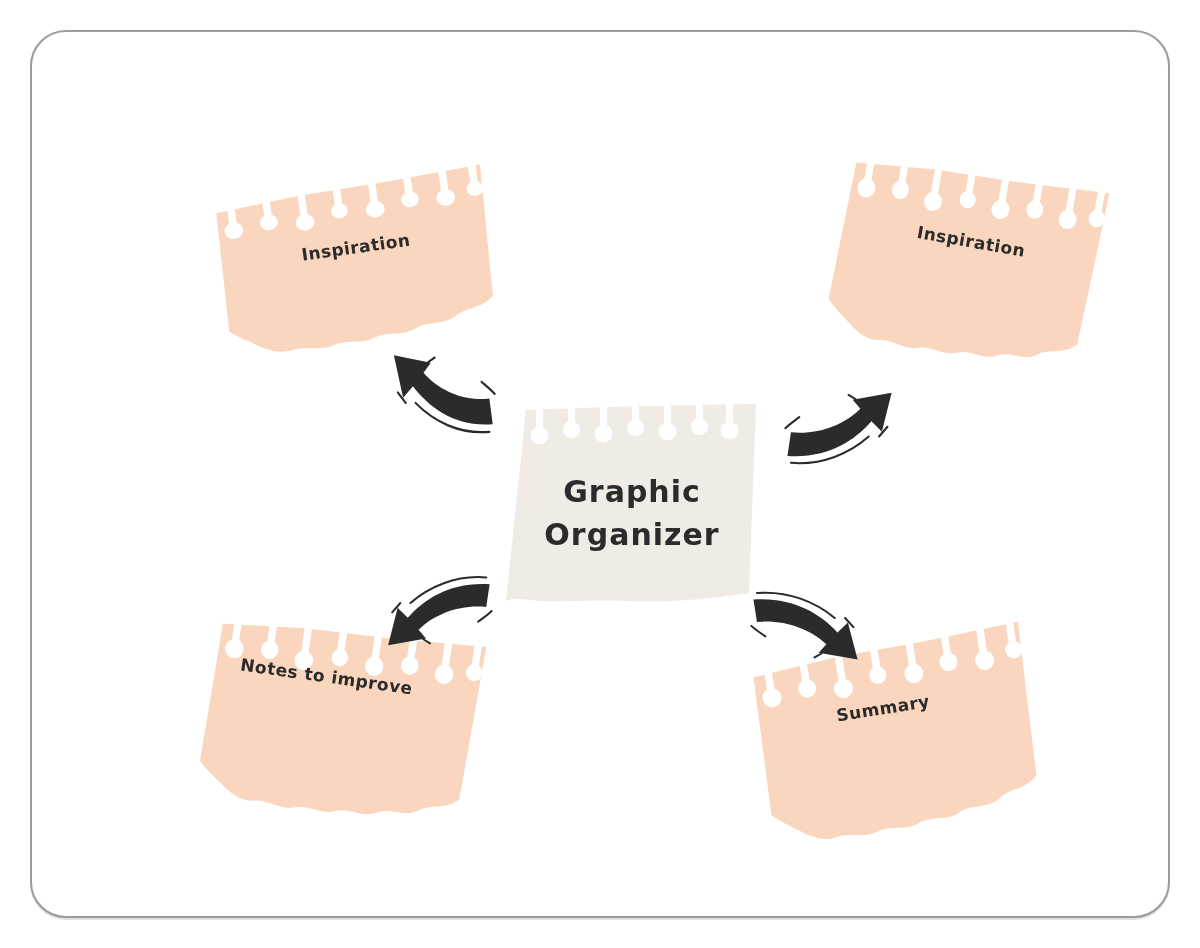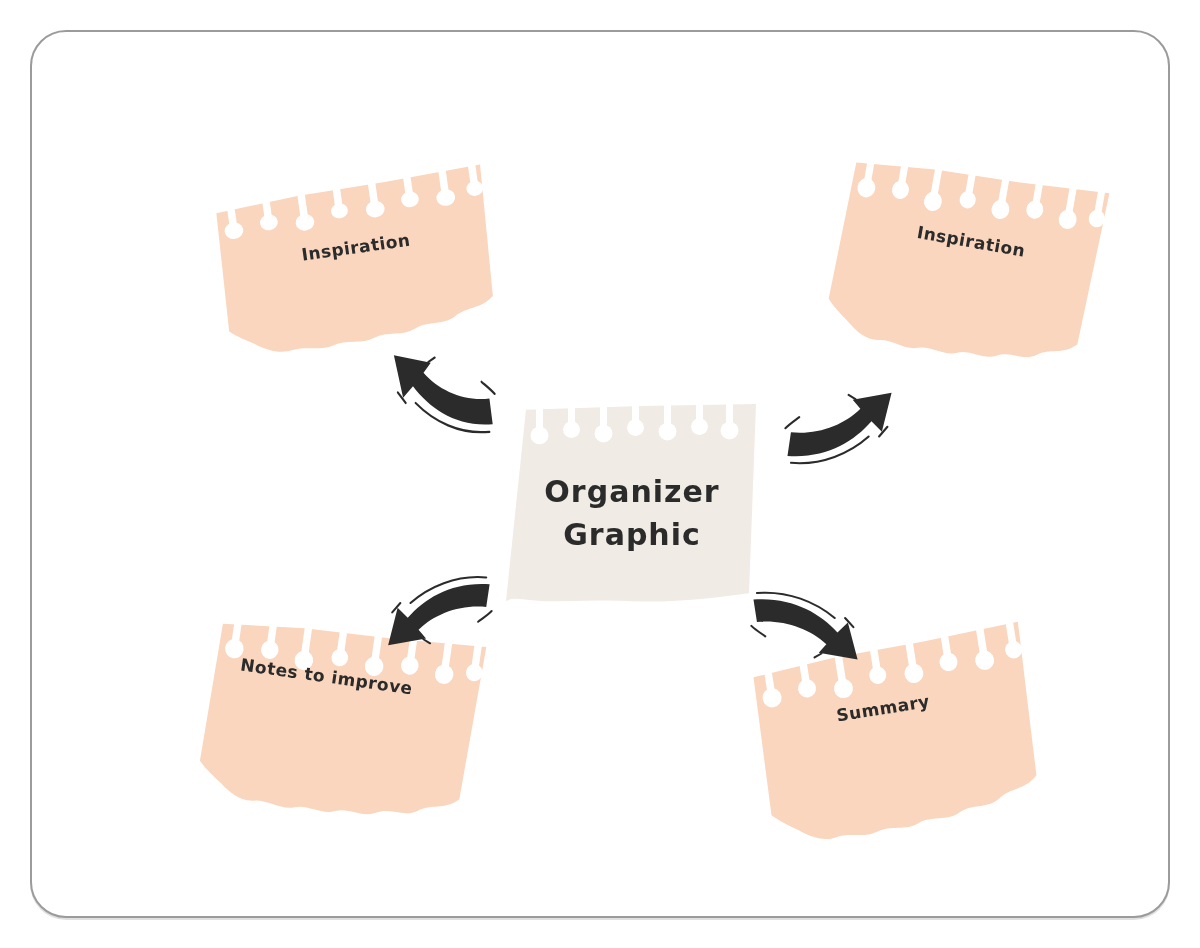--- a/index.html
+++ b/index.html
@@ -152,22 +152,22 @@
       <use href="#paper-peach"></use>
     </svg>
     <div class="note-label">Summary</div>
   </div>
 
   <div class="note note-center">
     <svg class="paper" viewBox="0 0 260 215" preserveAspectRatio="none">
       <use href="#paper-cream"></use>
     </svg>
     <div class="center-label">
+      <div>Graphic</div>
       <div>Organizer</div>
-      <div>Graphic</div>
     </div>
   </div>
 
   <svg class="arrow arrow-tl" viewBox="0 0 170 140" preserveAspectRatio="none">
     <use href="#curved-arrow"></use>
   </svg>
   <svg class="arrow arrow-tr" viewBox="0 0 170 140" preserveAspectRatio="none">
     <use href="#curved-arrow"></use>
   </svg>
   <svg class="arrow arrow-bl" viewBox="0 0 170 140" preserveAspectRatio="none">

